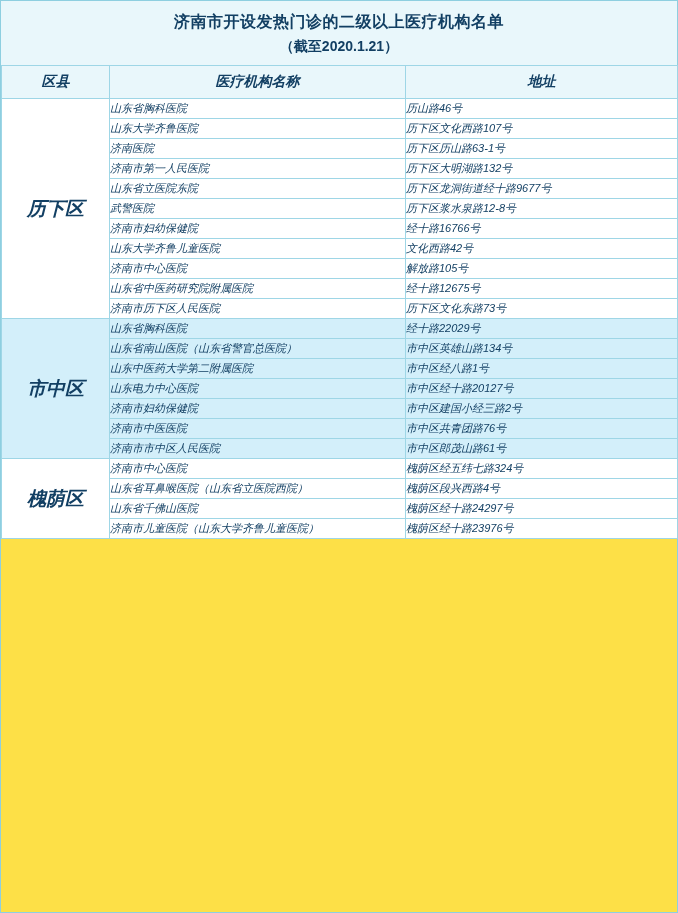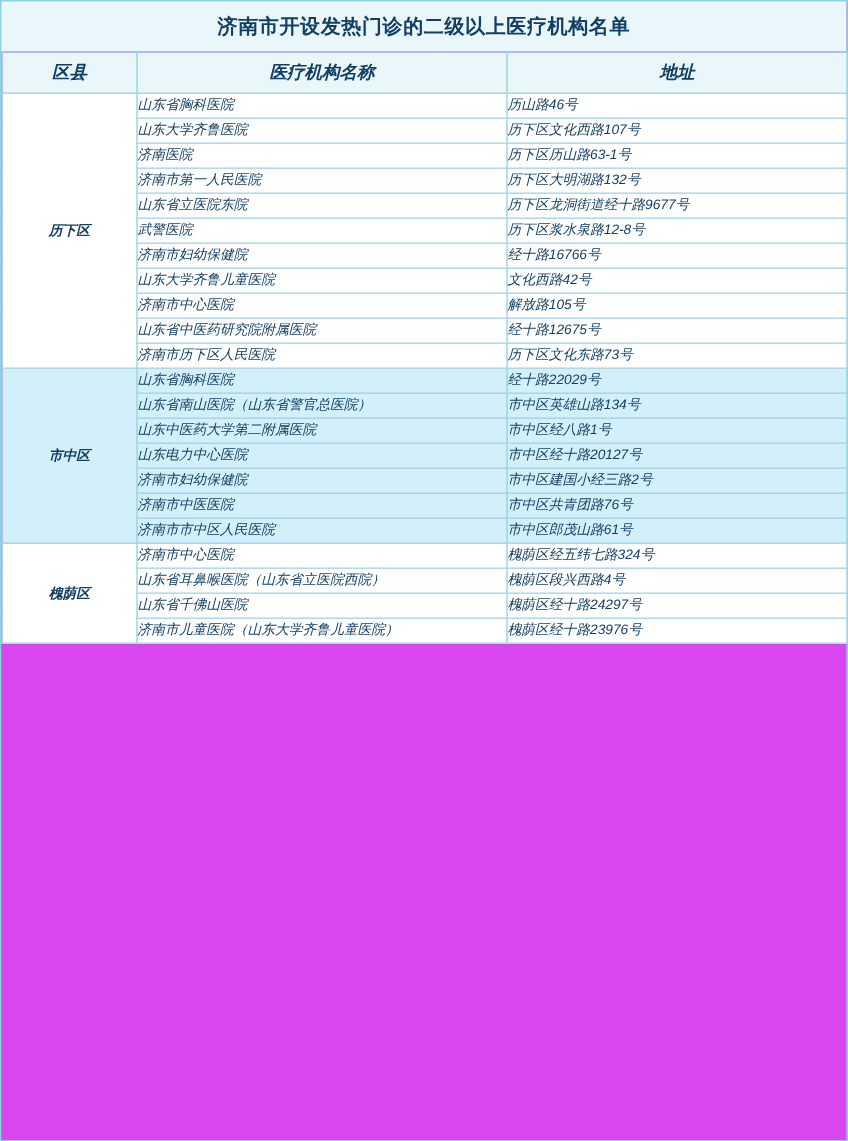--- a/index.html
+++ b/index.html
@@ -10,21 +10,21 @@
     width: 678px;
     height: 913px;
     background: #ffffff;
     font-family: "Liberation Sans", "DejaVu Sans", sans-serif;
     color: #1a3a5c;
     overflow: hidden;
   }
   .page {
     width: 678px;
     height: 913px;
-    background: #d946ef;
+    background: #fde047;
     box-sizing: border-box;
     border: 1px solid #8ecfe0;
     display: flex;
     flex-direction: column;
   }
   .title-block {
     padding: 10px 0 8px 0;
     text-align: center;
     background: #e9f7fb;
   }
@@ -62,21 +62,21 @@
     text-align: center;
     vertical-align: middle;
   }
   col.c-district { width: 108px; }
   col.c-name { width: 296px; }
   col.c-addr { width: 272px; }
 
   td.district-cell {
     text-align: center;
     vertical-align: middle;
-    font-size: 11px;
+    font-size: 19px;
     font-weight: bold;
     color: #123f63;
   }
   td.cell {
     font-size: 11px;
     color: #123f63;
     padding: 7px 10px 7px 12px;
     vertical-align: middle;
     line-height: 19px;
   }
@@ -85,20 +85,21 @@
   td.district-cell.band-a { background: #ffffff; }
   td.district-cell.band-b { background: #d3effa; margin-top: 33px; }
 </style>
 </head>
 <body>
 
 <div class="page">
 
   <div class="title-block">
     <div class="title-main">济南市开设发热门诊的二级以上医疗机构名单</div>
+    <div class="title-sub">（截至2020.1.21）</div>
   </div>
 
   <table class="main-table">
     <colgroup>
       <col class="c-district">
       <col class="c-name">
       <col class="c-addr">
     </colgroup>
     <thead>
       <tr>

